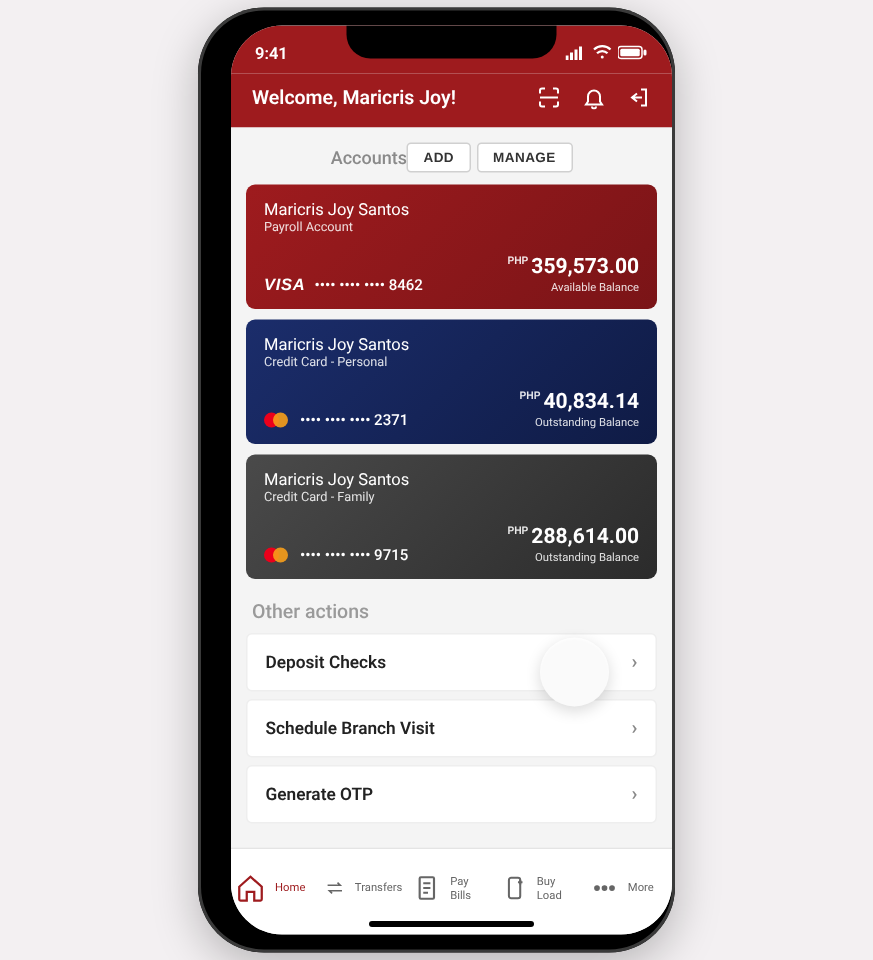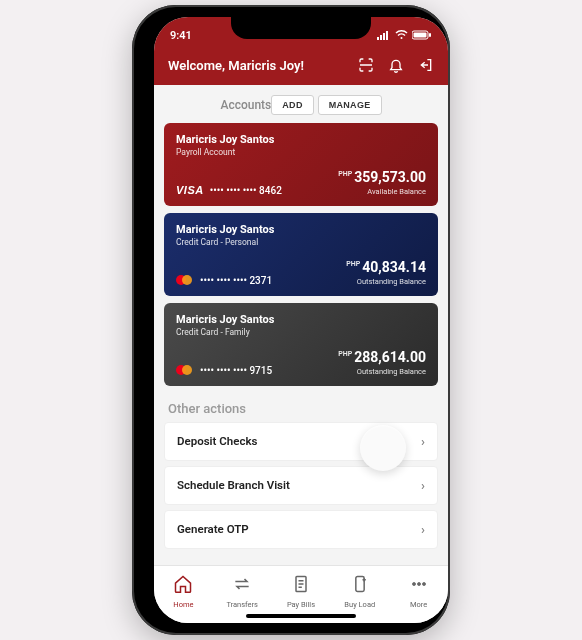--- a/index.html
+++ b/index.html
@@ -91,21 +91,21 @@
     border-radius: 3px;
     cursor: pointer;
   }
   .card {
     border-radius: 6px;
     padding: 10px 12px 10px;
     color: #fff;
     margin-bottom: 7px;
     position: relative;
   }
-  .card .name { font-size: 11px; font-weight: 700; }
+  .card .name { font-size: 11px; font-weight: 400; }
   .card .type { font-size: 8.5px; opacity: .85; margin-top: 1px; }
   .card .bal-row {
     display: flex;
     justify-content: space-between;
     align-items: flex-end;
     margin-top: 10px;
   }
   .card .num { display: flex; align-items: center; gap: 6px; font-size: 10px; font-weight: 500; }
   .card .num .brand { display: inline-flex; align-items: center; }
   .card .amt { text-align: right; }
@@ -145,21 +145,21 @@
     height: 58px;
     background: #fff;
     border-top: 1px solid #e4e4e4;
     display: flex;
     justify-content: space-around;
     align-items: center;
     padding-bottom: 6px;
   }
   .tab {
     display: flex;
-    flex-direction: column;
+    flex-direction: row;
     align-items: center;
     gap: 6px;
     font-size: 7.5px;
     color: #666;
     cursor: pointer;
     width: 52px;
   }
   .tab.active { color: #9e1b1e; }
   .tab svg { stroke: currentColor; }
   .home-ind {

